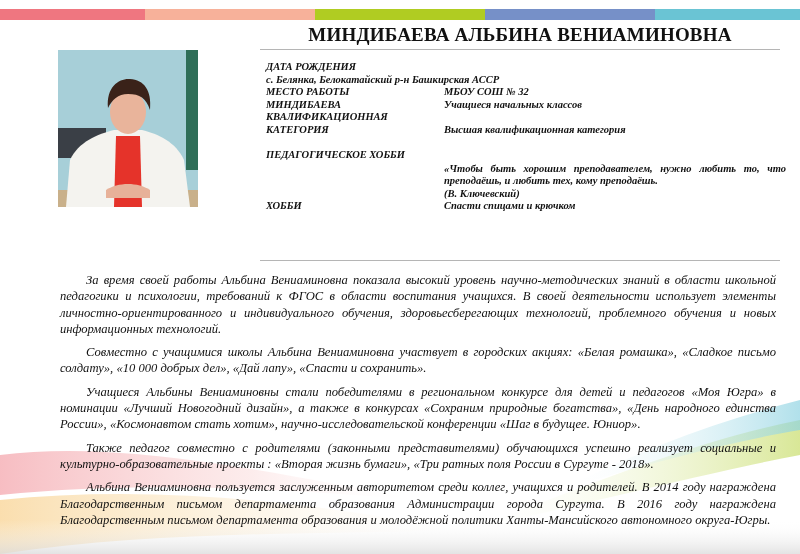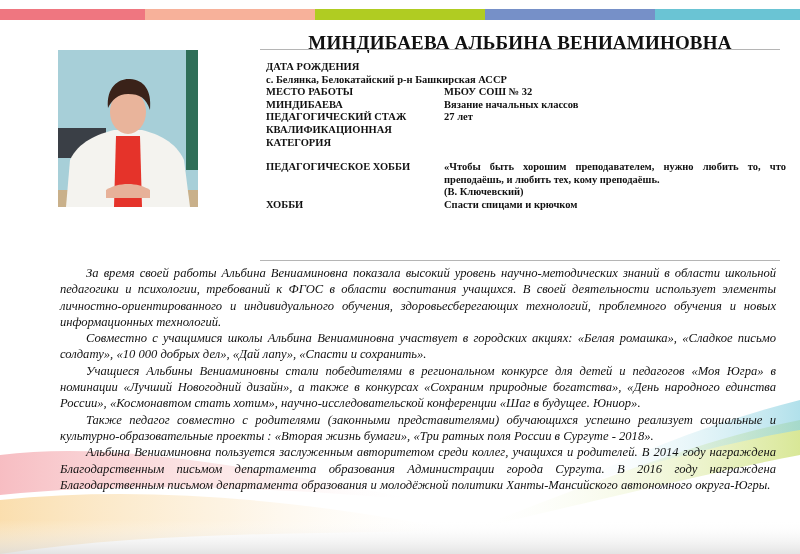--- a/index.html
+++ b/index.html
@@ -7,40 +7,40 @@
   body {
     position: relative;
     background: #ffffff;
     font-family: "Liberation Serif", "DejaVu Serif", serif;
     color: #111;
   }
   .bg-decor { position: absolute; left: 0; top: 0; width: 800px; height: 554px; z-index: 0; }
   .strip { position: absolute; top: 9px; left: 0; width: 800px; height: 11px; display: flex; z-index: 1; }
   .strip div { height: 100%; }
   .title {
-    position: absolute; left: 260px; top: 32px; width: 520px;
+    position: absolute; left: 260px; top: 24px; width: 520px;
     text-align: center; font-weight: bold; font-size: 19px; letter-spacing: 0.2px;
     z-index: 2;
   }
   .rule { position: absolute; left: 260px; width: 520px; height: 1px; background: #b5b5b5; z-index: 2; }
   .photo {
     position: absolute; left: 58px; top: 50px; width: 140px; height: 157px;
     overflow: hidden; z-index: 2; background: #a9cfd9;
   }
   .info { position: absolute; left: 266px; top: 61px; width: 520px; z-index: 2; font-size: 10.5px; font-weight: bold; line-height: 12.6px; }
-  .row { display: flex; }
+  .row { display: flex; font-style: italic; }
   .row .k { width: 178px; flex-shrink: 0; }
   .row .v { flex: 1; }
-  .row .v.just { text-align: justify; }
+  .row .v.just { text-align: justify; margin-top: 14px; }
   .gap { height: 12px; }
   .body-text {
     position: absolute; left: 60px; top: 265px; width: 716px; z-index: 2;
     font-style: italic; font-size: 12.6px; line-height: 16.3px; text-align: justify;
   }
-  .body-text p { text-indent: 26px; }
+  .body-text p { text-indent: 26px; margin-top: 7px; }
 </style>
 </head>
 <body>
 
 <svg class="bg-decor" viewBox="0 0 800 554" preserveAspectRatio="none">
   <defs>
     <linearGradient id="gPink" x1="0" y1="0" x2="1" y2="0">
       <stop offset="0" stop-color="#f4a7ae" stop-opacity="0.75"></stop>
       <stop offset="0.6" stop-color="#f8c9c9" stop-opacity="0.35"></stop>
       <stop offset="1" stop-color="#ffffff" stop-opacity="0"></stop>
@@ -101,28 +101,25 @@
   </div>
   <div class="row">
     <div class="v">с. Белянка, Белокатайский р-н Башкирская АССР</div>
   </div>
   <div class="row">
     <div class="k">МЕСТО РАБОТЫ</div>
     <div class="v">МБОУ СОШ № 32</div>
   </div>
   <div class="row">
     <div class="k">МИНДИБАЕВА</div>
-    <div class="v">Вязание начальных классов</div>
-  </div>
-  <div class="row">
-    <div class="k">ПЕДАГОГИЧЕСКИЙ СТАЖ</div>
-    <div class="v">27 лет</div>
+    <div class="v">Учащиеся начальных классов</div>
   </div>
   <div class="row">
     <div class="k" style="width:178px;padding-right:40px">КВАЛИФИКАЦИОННАЯ КАТЕГОРИЯ</div>
+    <div class="v" style="align-self:flex-end">Высшая квалификационная категория</div>
   </div>
   <div class="gap"></div>
   <div class="row">
     <div class="k">ПЕДАГОГИЧЕСКОЕ ХОББИ</div>
     <div class="v just">
       <div>«Чтобы быть хорошим преподавателем, нужно любить то, что преподаёшь, и любить тех, кому преподаёшь.</div>
       <div>(В. Ключевский)</div>
     </div>
   </div>
   <div class="row">

